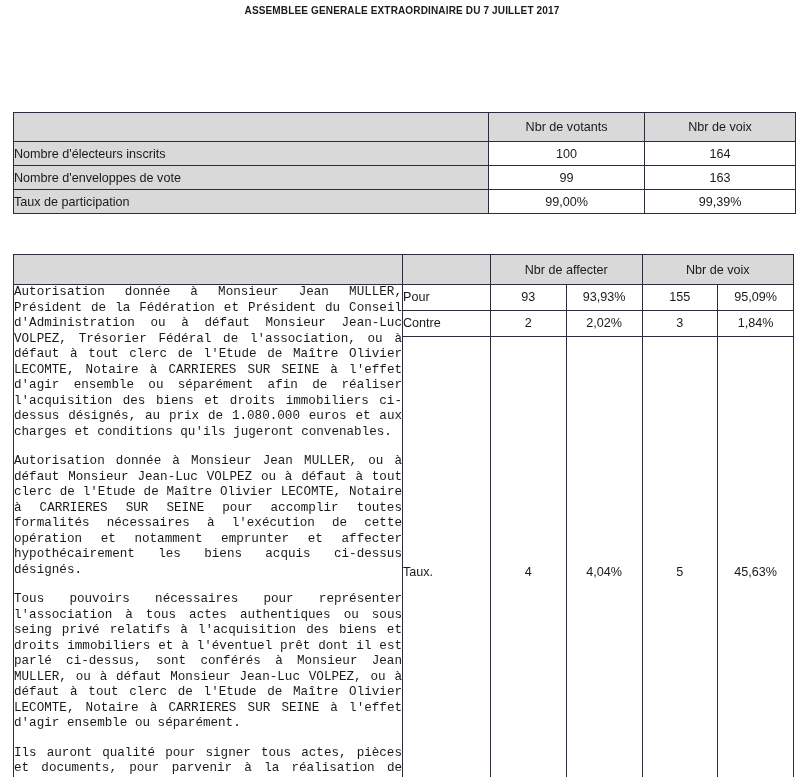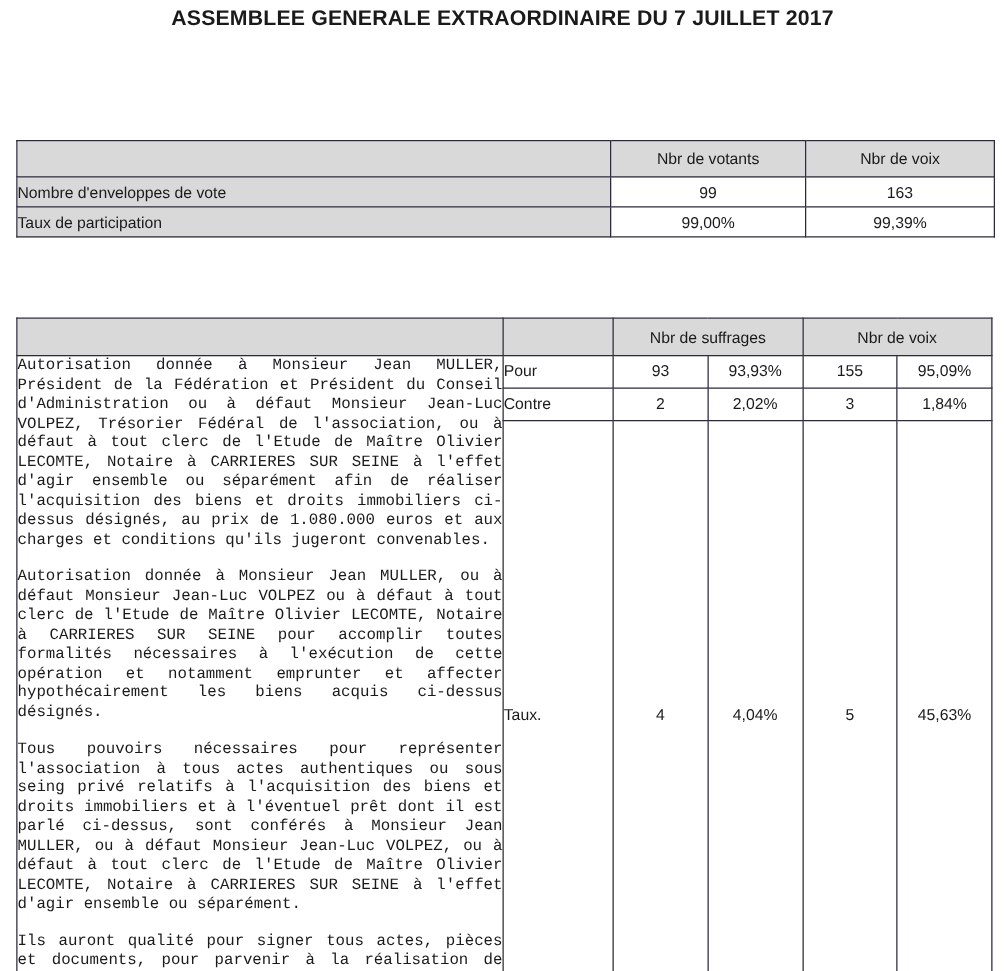--- a/index.html
+++ b/index.html
@@ -20,21 +20,21 @@
     height: 777px;
   }
 
   
   .title-main {
     position: absolute;
     left: 0;
     top: 5px;
     width: 804px;
     text-align: center;
-    font-size: 17px;
+    font-size: 10px;
     font-weight: bold;
     letter-spacing: 0.15px;
   }
   .title-sub {
     position: absolute;
     left: 0;
     top: 42px;
     width: 804px;
     text-align: center;
     font-size: 13.5px;
@@ -126,20 +126,25 @@
 
 
   <table id="table-participation" class="doc-table">
     <tbody>
       <tr class="hdr">
         <td class="c-label gray lbl"></td>
         <td class="c-votants gray num">Nbr de votants</td>
         <td class="c-voix gray num">Nbr de voix</td>
       </tr>
 
+      <tr>
+        <td class="c-label gray lbl">Nombre d'électeurs inscrits</td>
+        <td class="c-votants num">100</td>
+        <td class="c-voix num">164</td>
+      </tr>
 
 
       <tr>
         <td class="c-label gray lbl">Nombre d'enveloppes de vote</td>
         <td class="c-votants num">99</td>
         <td class="c-voix num">163</td>
       </tr>
 
       <tr>
         <td class="c-label gray lbl">Taux de participation</td>
@@ -147,21 +152,21 @@
         <td class="c-voix num">99,39%</td>
       </tr>
     </tbody>
   </table>
 
   <table id="table-resolution" class="doc-table">
     <tbody>
       <tr class="hdr">
         <td class="c-text gray lbl"></td>
         <td class="c-vote gray lbl"></td>
-        <td class="gray num" colspan="2">Nbr de suffrages</td>
+        <td class="gray num" colspan="2">Nbr de affecter</td>
         <td class="gray num" colspan="2">Nbr de voix</td>
       </tr>
 
       <tr class="r-pour">
         <td class="c-text res-body" rowspan="3">
           <p>Autorisation donnée à Monsieur Jean MULLER, Président de la Fédération et Président du Conseil d'Administration ou à défaut Monsieur Jean-Luc VOLPEZ, Trésorier Fédéral de l'association, ou à défaut à tout clerc de l'Etude de Maître Olivier LECOMTE, Notaire à CARRIERES SUR SEINE à l'effet d'agir ensemble ou séparément afin de réaliser l'acquisition des biens et droits immobiliers ci-dessus désignés, au prix de 1.080.000 euros et aux charges et conditions qu'ils jugeront convenables.</p>
           <p>Autorisation donnée à Monsieur Jean MULLER, ou à défaut Monsieur Jean-Luc VOLPEZ ou à défaut à tout clerc de l'Etude de Maître Olivier LECOMTE, Notaire à CARRIERES SUR SEINE pour accomplir toutes formalités nécessaires à l'exécution de cette opération et notamment emprunter et affecter hypothécairement les biens acquis ci-dessus désignés.</p>
           <p>Tous pouvoirs nécessaires pour représenter l'association à tous actes authentiques ou sous seing privé relatifs à l'acquisition des biens et droits immobiliers et à l'éventuel prêt dont il est parlé ci-dessus, sont conférés à Monsieur Jean MULLER, ou à défaut Monsieur Jean-Luc VOLPEZ, ou à défaut à tout clerc de l'Etude de Maître Olivier LECOMTE, Notaire à CARRIERES SUR SEINE à l'effet d'agir ensemble ou séparément.</p>
           <p>Ils auront qualité pour signer tous actes, pièces et documents, pour parvenir à la réalisation de cette acquisition aux charges, prix et conditions qu'il jugera convenables.</p>
         </td>

